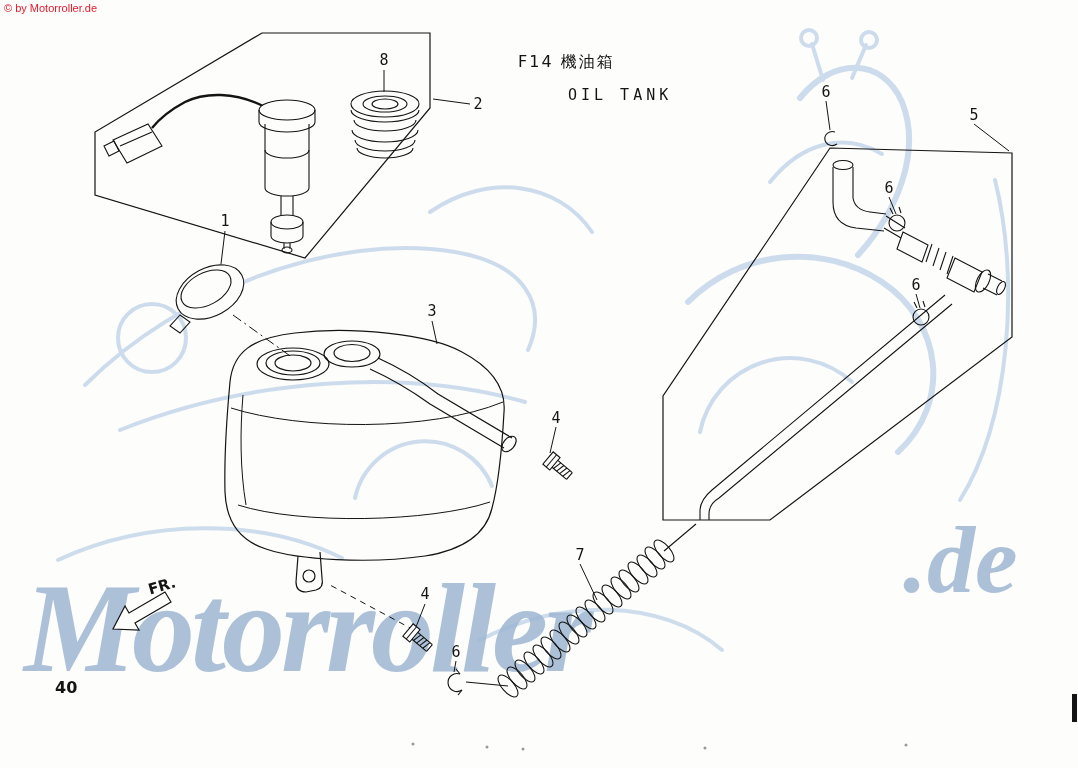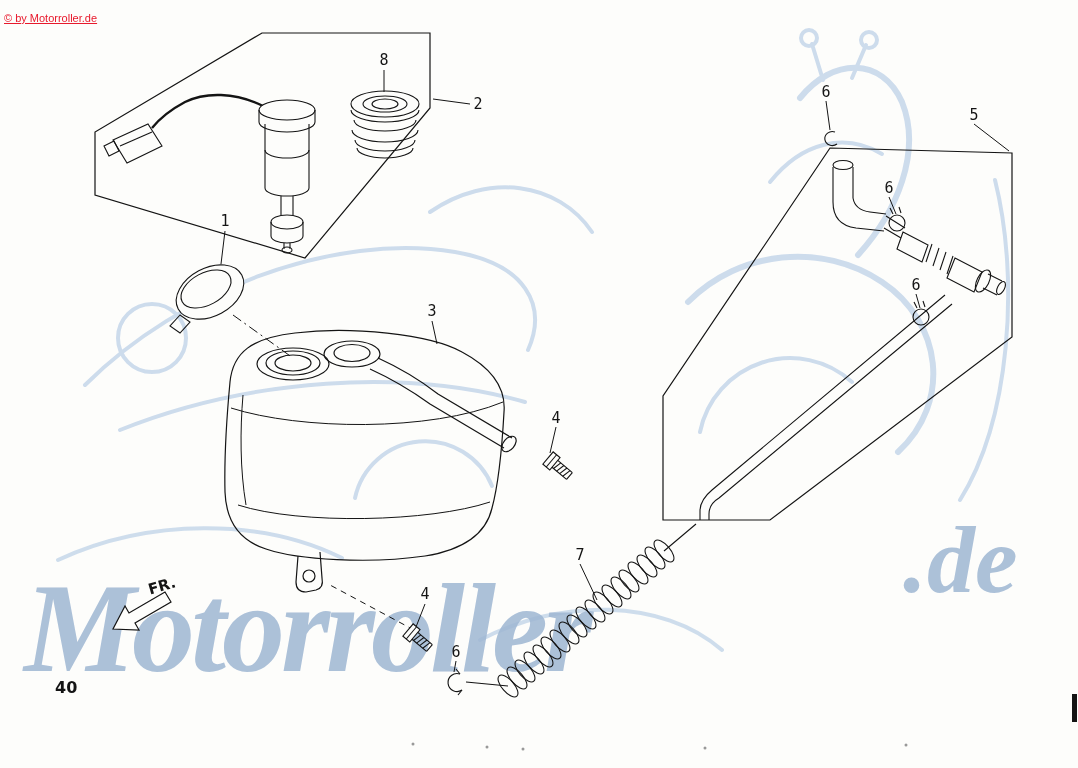--- a/index.html
+++ b/index.html
@@ -1,19 +1,19 @@
 <!DOCTYPE html>
 <html><head>
 <meta charset="utf-8">
 <style>
   html,body{margin:0;padding:0;background:#fff;}
   .page{position:relative;width:1078px;height:768px;background:#fdfdfb;overflow:hidden;
         font-family:"DejaVu Sans",sans-serif;color:#141414;}
   svg.layer{position:absolute;left:0;top:0;}
-  .copyright{position:absolute;left:4px;top:12px;font:11px "Liberation Sans",sans-serif;color:#e8192c;text-decoration:underline;}
+  .copyright{position:absolute;left:4px;top:2px;font:11px "Liberation Sans",sans-serif;color:#e8192c;}
   .title-block{position:absolute;left:518px;top:52px;}
   .t1{font:16px "DejaVu Sans",sans-serif;letter-spacing:2px;white-space:nowrap;}
   .t2{font:15px "DejaVu Sans Mono",monospace;letter-spacing:4px;margin-top:13px;margin-left:50px;}
   .callout{position:absolute;transform:translate(-50%,-50%);
            font:15px "DejaVu Sans Mono",monospace;color:#141414;}
   .wm-word{position:absolute;left:24px;top:566px;font:italic 700 126px "Liberation Serif",serif;
            color:#9fb7d3;opacity:.85;letter-spacing:-4px;white-space:nowrap;line-height:1;}
   .wm-de{position:absolute;left:903px;top:512px;font:italic 700 96px "Liberation Serif",serif;
          color:#9fb7d3;opacity:.85;line-height:1;}
   .fr-label{position:absolute;left:148px;top:577px;font:700 15px "DejaVu Sans",sans-serif;
@@ -191,20 +191,27 @@
         <circle cx="487" cy="747" r="1.5"></circle>
       <circle cx="523" cy="749" r="1.5"></circle>
         <circle cx="705" cy="748" r="1.5"></circle>
       <circle cx="906" cy="745" r="1.5"></circle>
       <rect x="1072" y="694" width="5" height="28" fill="#141414"></rect>
     </g>
   </svg>
 
   <div class="copyright">© by Motorroller.de</div>
 
+  <div class="title-block">
+    <div class="t1">
+      <span>F14</span>
+      <span>機油箱</span>
+    </div>
+    <div class="t2">OIL TANK</div>
+  </div>
 
   <div class="callout" style="left:384px;top:60px">8</div>
   <div class="callout" style="left:478px;top:104px">2</div>
   <div class="callout" style="left:826px;top:92px">6</div>
   <div class="callout" style="left:974px;top:115px">5</div>
   <div class="callout" style="left:889px;top:188px">6</div>
   <div class="callout" style="left:916px;top:285px">6</div>
   <div class="callout" style="left:225px;top:221px">1</div>
   <div class="callout" style="left:432px;top:311px">3</div>
   <div class="callout" style="left:556px;top:418px">4</div>

